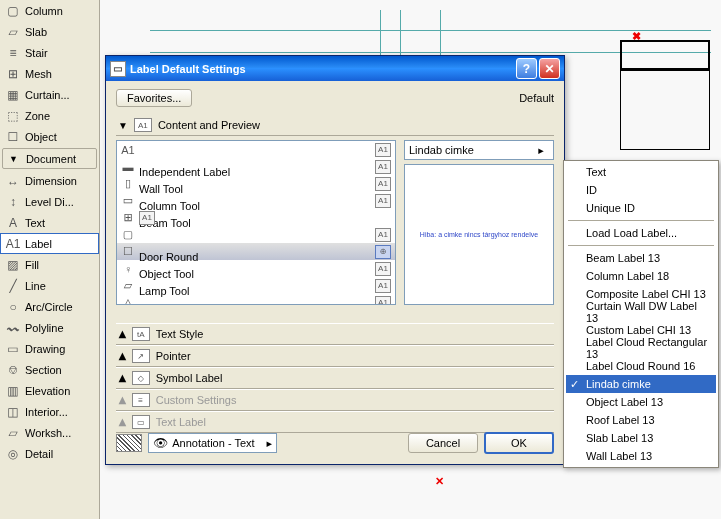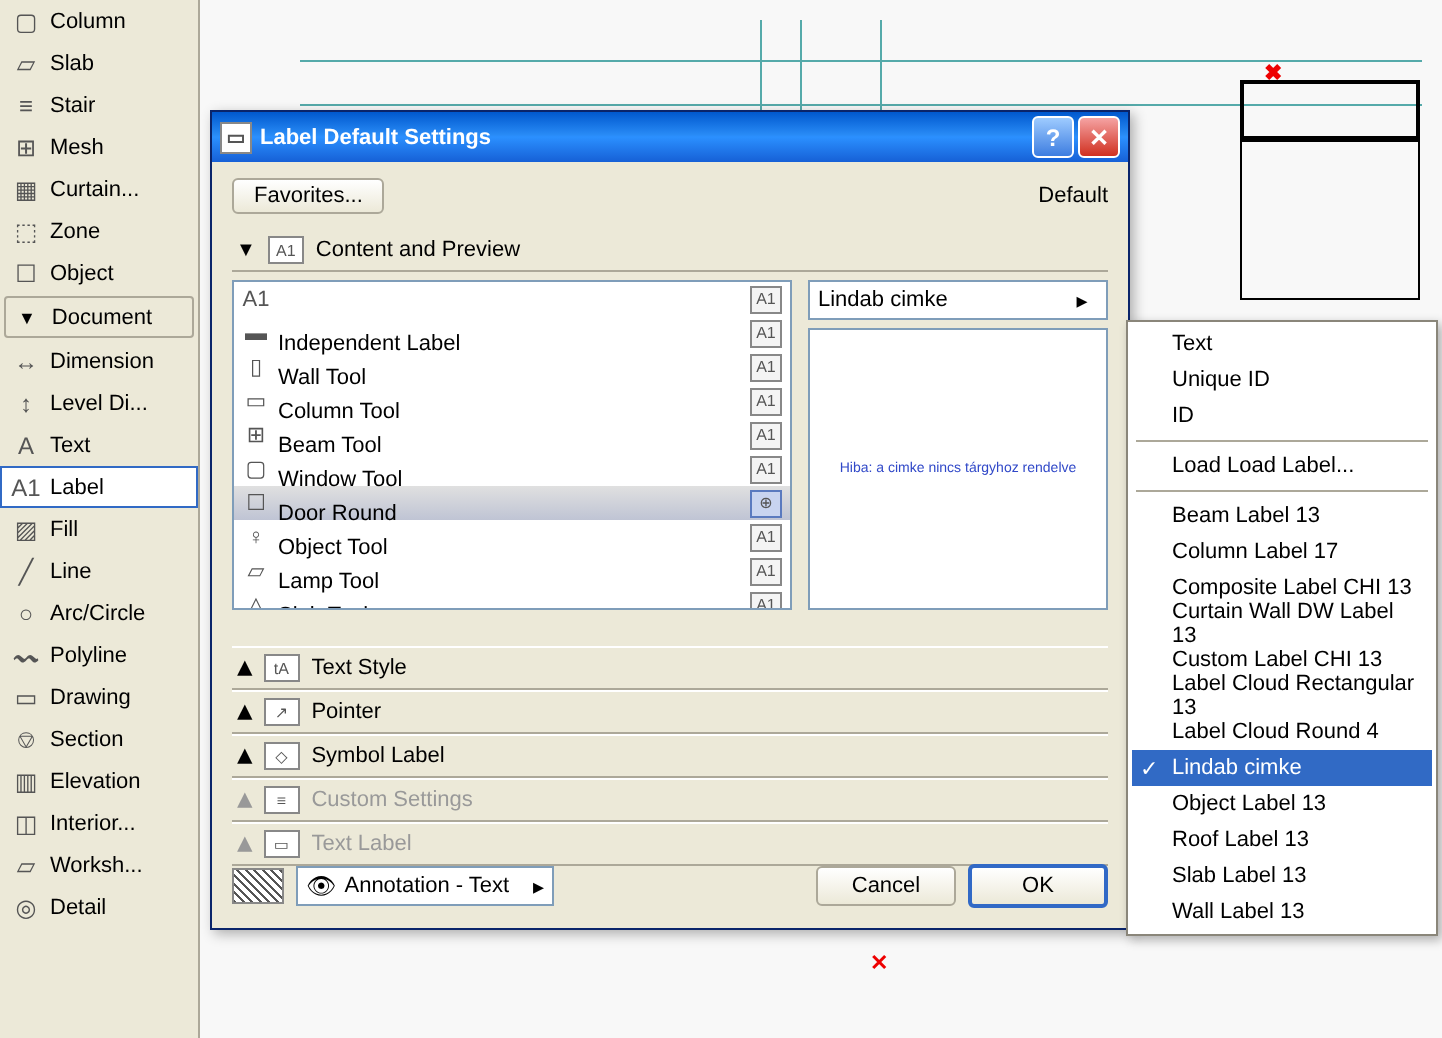--- a/index.html
+++ b/index.html
@@ -220,21 +220,20 @@
             <span class="lbl">Column Tool</span>
             <span class="aa">A1</span>
           </div>
           <div class="tl-row">
             <span class="ic">▭</span>
             <span class="lbl">Beam Tool</span>
             <span class="aa">A1</span>
           </div>
           <div class="tl-row">
             <span class="ic">⊞</span>
-            <span class="lbl">Window Tool</span>
             <span class="aa">A1</span>
           </div>
           <div class="tl-row">
             <span class="ic">▢</span>
             <span class="lbl">Door Round</span>
             <span class="aa">A1</span>
           </div>
           <div class="tl-row sel">
             <span class="ic">☐</span>
             <span class="lbl">Object Tool</span>
@@ -308,50 +307,50 @@
       <span class="btn default">OK</span>
     </div>
   </div>
 </div>
 
 <div class="ctx" id="ctx">
     <div class="mi">
       <span>Text</span>
     </div>
     <div class="mi">
+      <span>ID</span>
+    </div>
+    <div class="mi">
       <span>Unique ID</span>
     </div>
-    <div class="mi">
-      <span>ID</span>
-    </div>
     <div class="sep"></div>
     <div class="mi">
       <span>Load Load Label...</span>
     </div>
     <div class="sep"></div>
     <div class="mi">
       <span>Beam Label 13</span>
     </div>
     <div class="mi">
-      <span>Column Label 17</span>
+      <span>Column Label 18</span>
     </div>
     <div class="mi">
       <span>Composite Label CHI 13</span>
     </div>
     <div class="mi">
       <span>Curtain Wall DW Label 13</span>
     </div>
     <div class="mi">
       <span>Custom Label CHI 13</span>
     </div>
     <div class="mi">
       <span>Label Cloud Rectangular 13</span>
     </div>
     <div class="mi">
-      <span>Label Cloud Round 4</span>
+      <span>Label Cloud Round 16</span>
     </div>
     <div class="mi sel">
       <span class="chk">✓</span>
       <span>Lindab cimke</span>
     </div>
     <div class="mi">
       <span>Object Label 13</span>
     </div>
     <div class="mi">
       <span>Roof Label 13</span>

